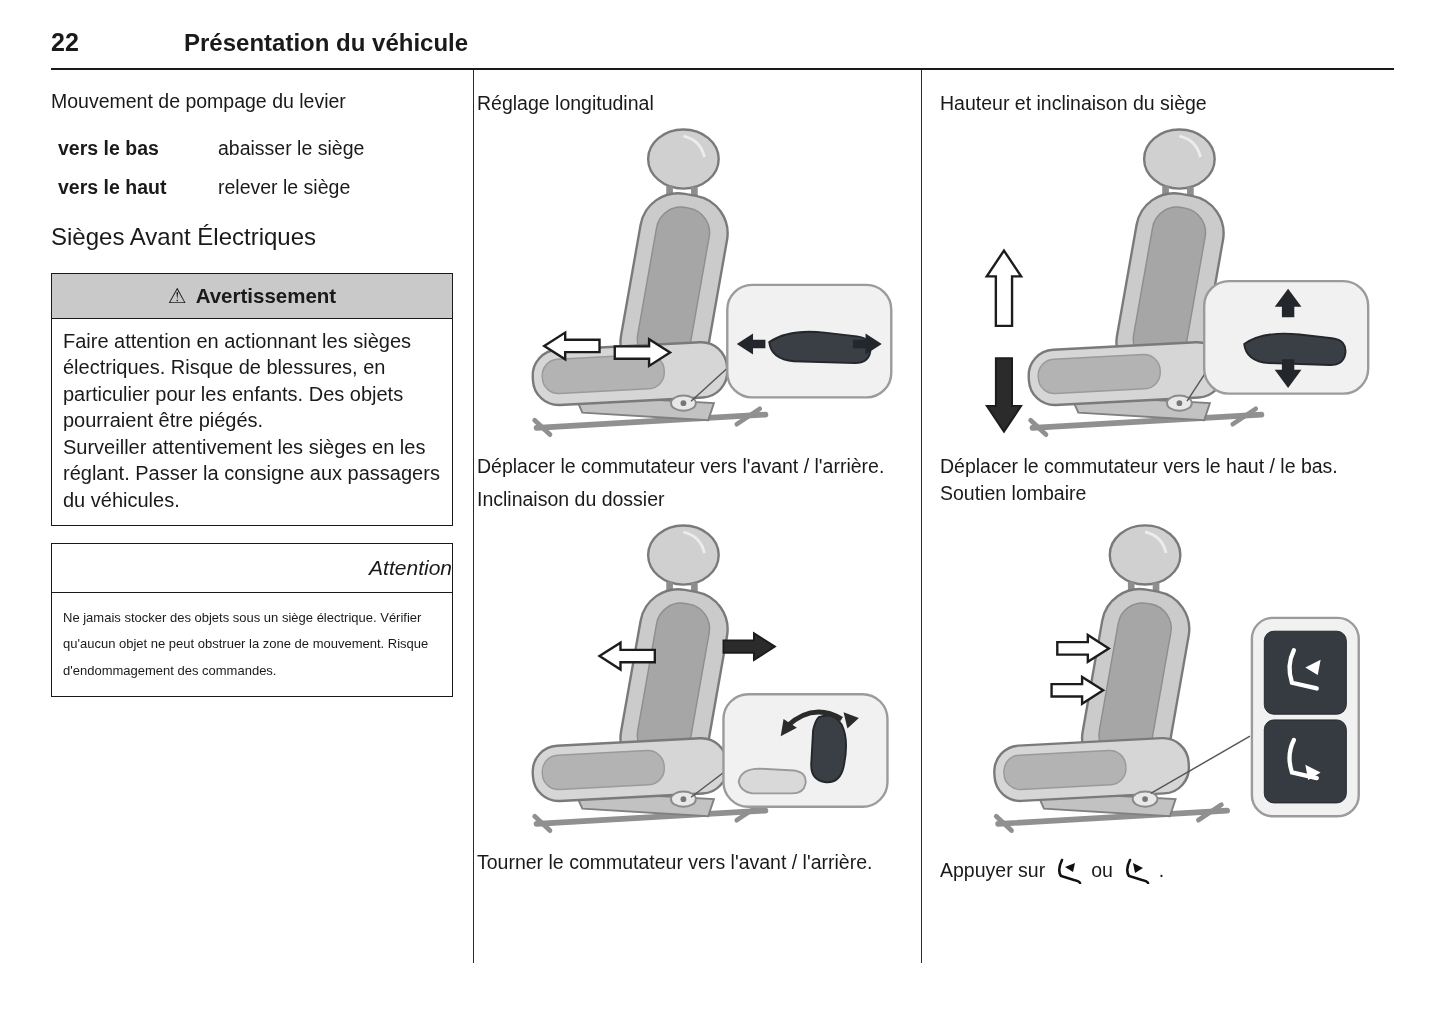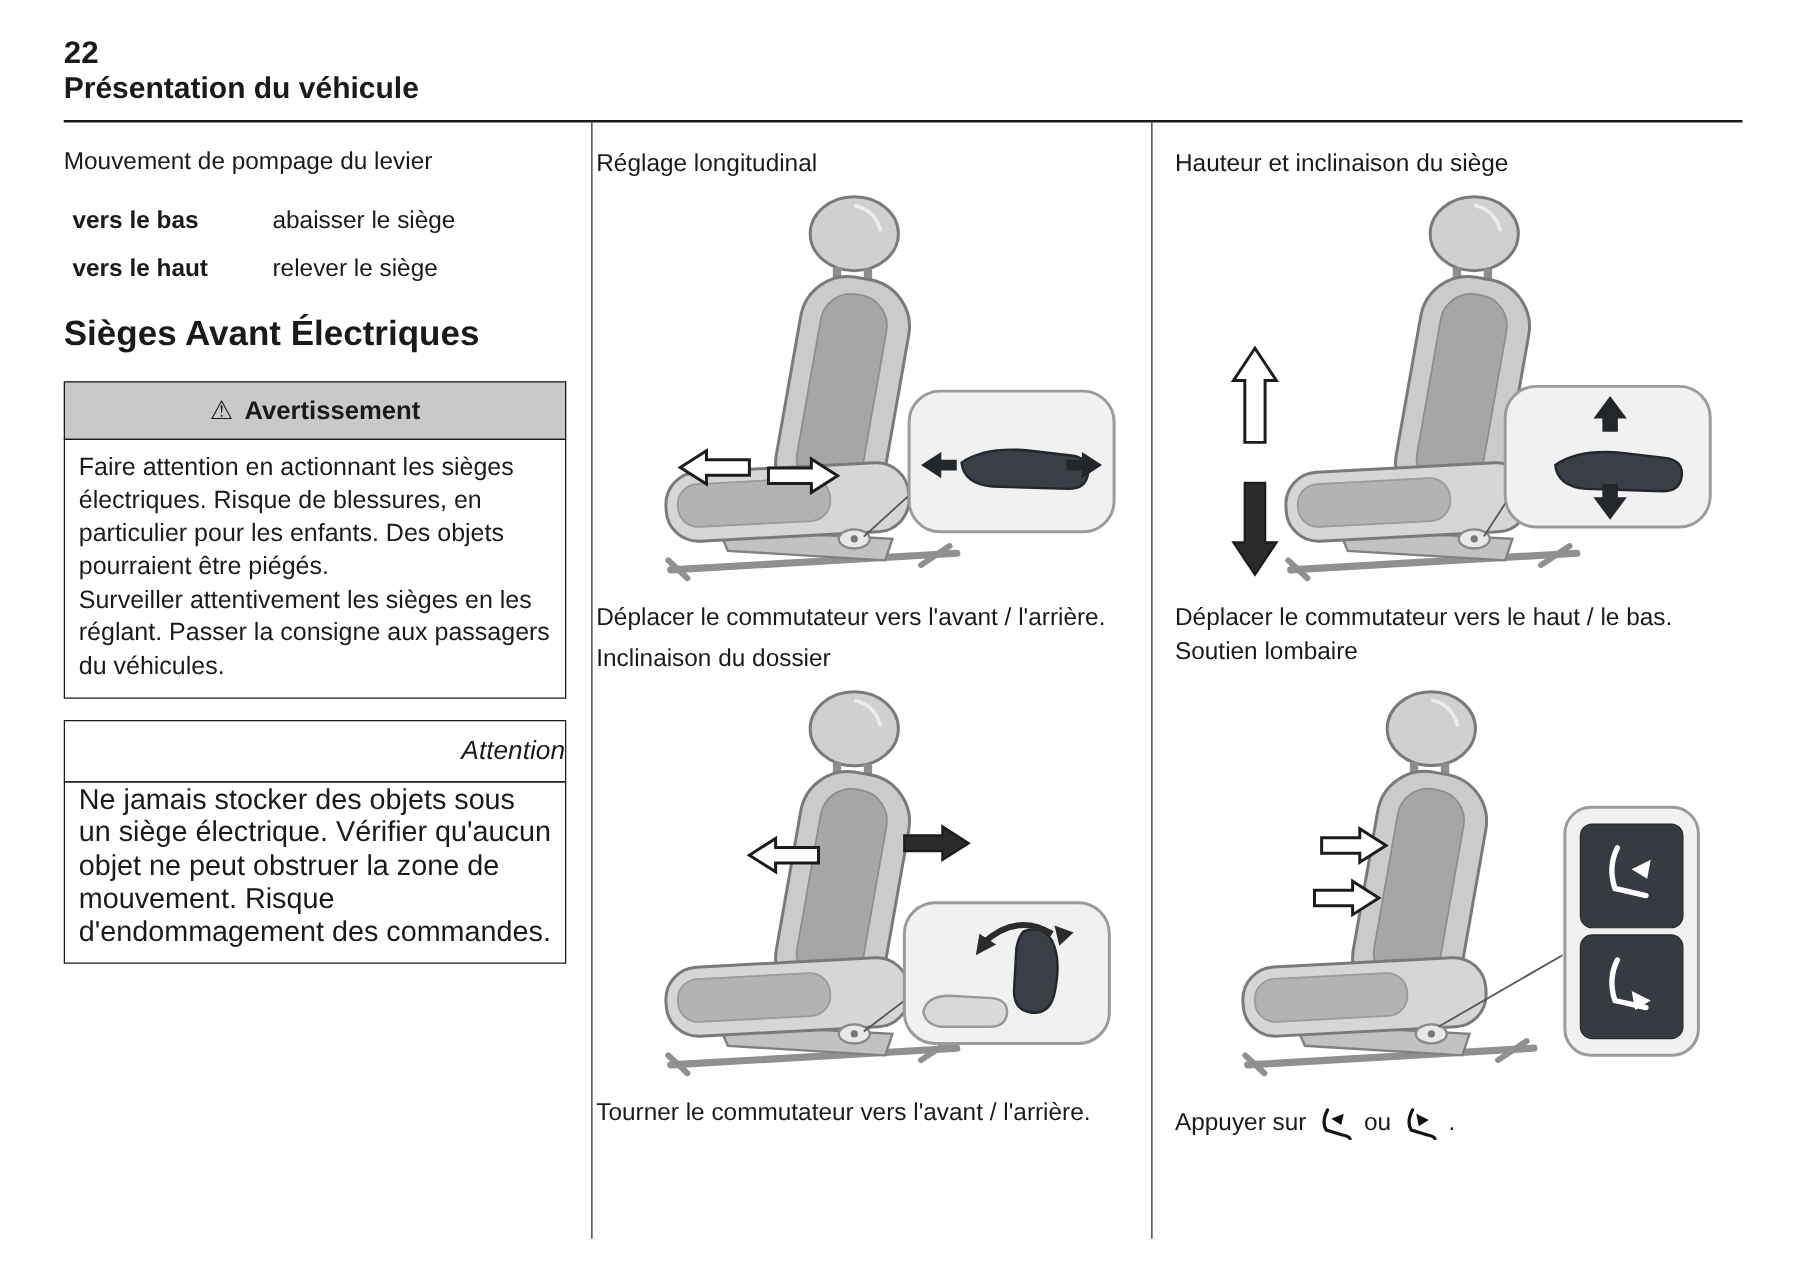--- a/index.html
+++ b/index.html
@@ -10,38 +10,37 @@
     font-family: "Liberation Sans", sans-serif;
     overflow: hidden;
   }
   .page { padding: 28px 51px 0 51px; }
 
   
   .page-header {
     display: flex; align-items: baseline;
     border-bottom: 2px solid #1a1a1a;
     padding-bottom: 11px;
-    flex-direction: column;
   }
   .page-number { font-size: 25px; font-weight: bold; width: 133px; }
   .page-title  { font-size: 24px; font-weight: bold; margin: 0; }
 
   
   .columns { display: flex; align-items: stretch; min-height: 893px; }
   .col { padding-top: 14px; }
   .col-left  { width: 422px; padding-right: 20px; }
   .col-mid   { width: 448px; border-left: 1.5px solid #2a2a2a; padding-left: 3px; padding-right: 14px; }
   .col-right { flex: 1; border-left: 1.5px solid #2a2a2a; padding-left: 18px; }
 
   
   .intro { font-size: 19.5px; margin: 6px 0 24px; }
   .lever-row { display: flex; font-size: 19.5px; margin-bottom: 16px; padding-left: 7px; }
   .lever-action { width: 160px; font-weight: bold; }
   .lever-result { }
-  .section-heading { font-size: 28px; font-weight: bold; margin: 24px 0 22px; }
+  .section-heading { font-size: 24px; font-weight: normal; margin: 24px 0 22px; }
 
   .warn-header {
     display: flex; justify-content: center; align-items: center; gap: 9px;
     background: #c9c9c9;
     border: 1.5px solid #1a1a1a;
     font-size: 20.5px; font-weight: bold;
     padding: 10px 0;
   }
   .warn-icon { font-size: 21px; font-weight: normal; }
   .warn-body {
@@ -50,22 +49,22 @@
     font-size: 20px; line-height: 26.5px;
     white-space: pre-line;
   }
   .caution-wrap { margin-top: 17px; }
   .caution-header {
     border: 1.5px solid #1a1a1a; text-align: right;
     font-size: 21px; padding: 12px 0; font-style: italic;
   }
   .caution-body {
     border: 1.5px solid #1a1a1a; margin-top: -1.5px;
-    padding: 0 11px 12px;
-    font-size: 23px; line-height: 26.5px;
+    padding: 12px 11px 12px;
+    font-size: 13px; line-height: 26.5px;
   }
 
   
   .fig-heading { font-size: 19.5px; font-weight: normal; margin: 8px 0 2px; }
   .figure { margin: 0; display: flex; justify-content: center; }
   .figure svg { display: block; }
   .caption { font-size: 19.5px; line-height: 27px; margin: 4px 0 8px; }
   .caption-tight { margin-bottom: 0; }
   .fig-heading-tight { margin-top: 2px; }
   .caption-inline { display: flex; align-items: flex-end; flex-wrap: wrap; gap: 6px; margin-top: 10px; }

